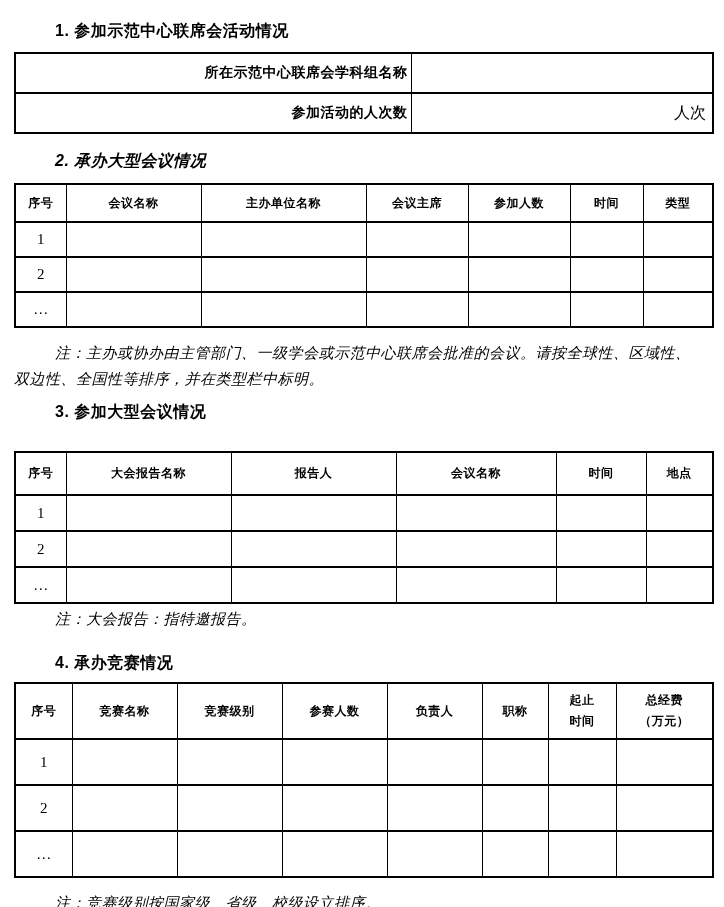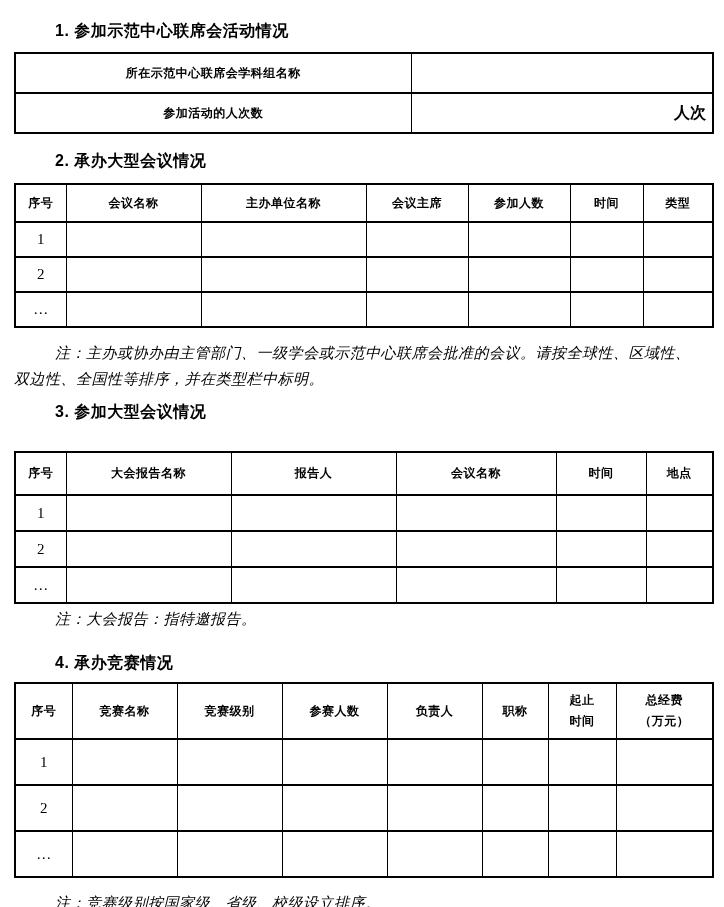--- a/index.html
+++ b/index.html
@@ -15,21 +15,21 @@
     padding: 18px 12px 0 14px;
   }
   .heading {
     font-size: 16px;
     font-weight: 700;
     line-height: 22px;
     padding-left: 41px;
     letter-spacing: 0.5px;
   }
   .h1 { margin: 2px 0 10px 0; }
-  .h2 { margin: 16px 0 11px 0; }
+  .h2 { margin: 16px 0 11px 0; font-style: italic; }
   .h3 { margin: 9px 0 28px 0; }
   .h4 { margin: 20px 0 8px 0; }
   table {
     border-collapse: collapse;
     table-layout: fixed;
     width: 698px;
     border: 2px solid #000;
   }
   th, td {
     border-left: 1px solid #000;
@@ -42,33 +42,33 @@
   }
   th {
     font-size: 12px;
     font-weight: 700;
     text-align: center;
     white-space: pre-line;
     line-height: 21px;
     letter-spacing: 0.5px;
   }
   td.label {
-    font-size: 12px;
+    font-size: 14px;
     font-weight: 700;
-    text-align: center;
+    text-align: right;
     letter-spacing: 0.5px;
   }
   td.num {
     font-family: "Liberation Serif", serif;
     font-size: 15px;
     text-align: center;
   }
   td.unit {
     font-size: 16px;
-    font-weight: 700;
+    font-weight: 400;
     text-align: right;
     padding-right: 6px;
   }
   .t1 td { height: 40px; }
   .t2 th { height: 38px; }
   .t2 td { height: 35px; }
   .t3 th { height: 43px; }
   .t3 td { height: 36px; }
   .t4 th { height: 56px; }
   .t4 td { height: 46px; }

